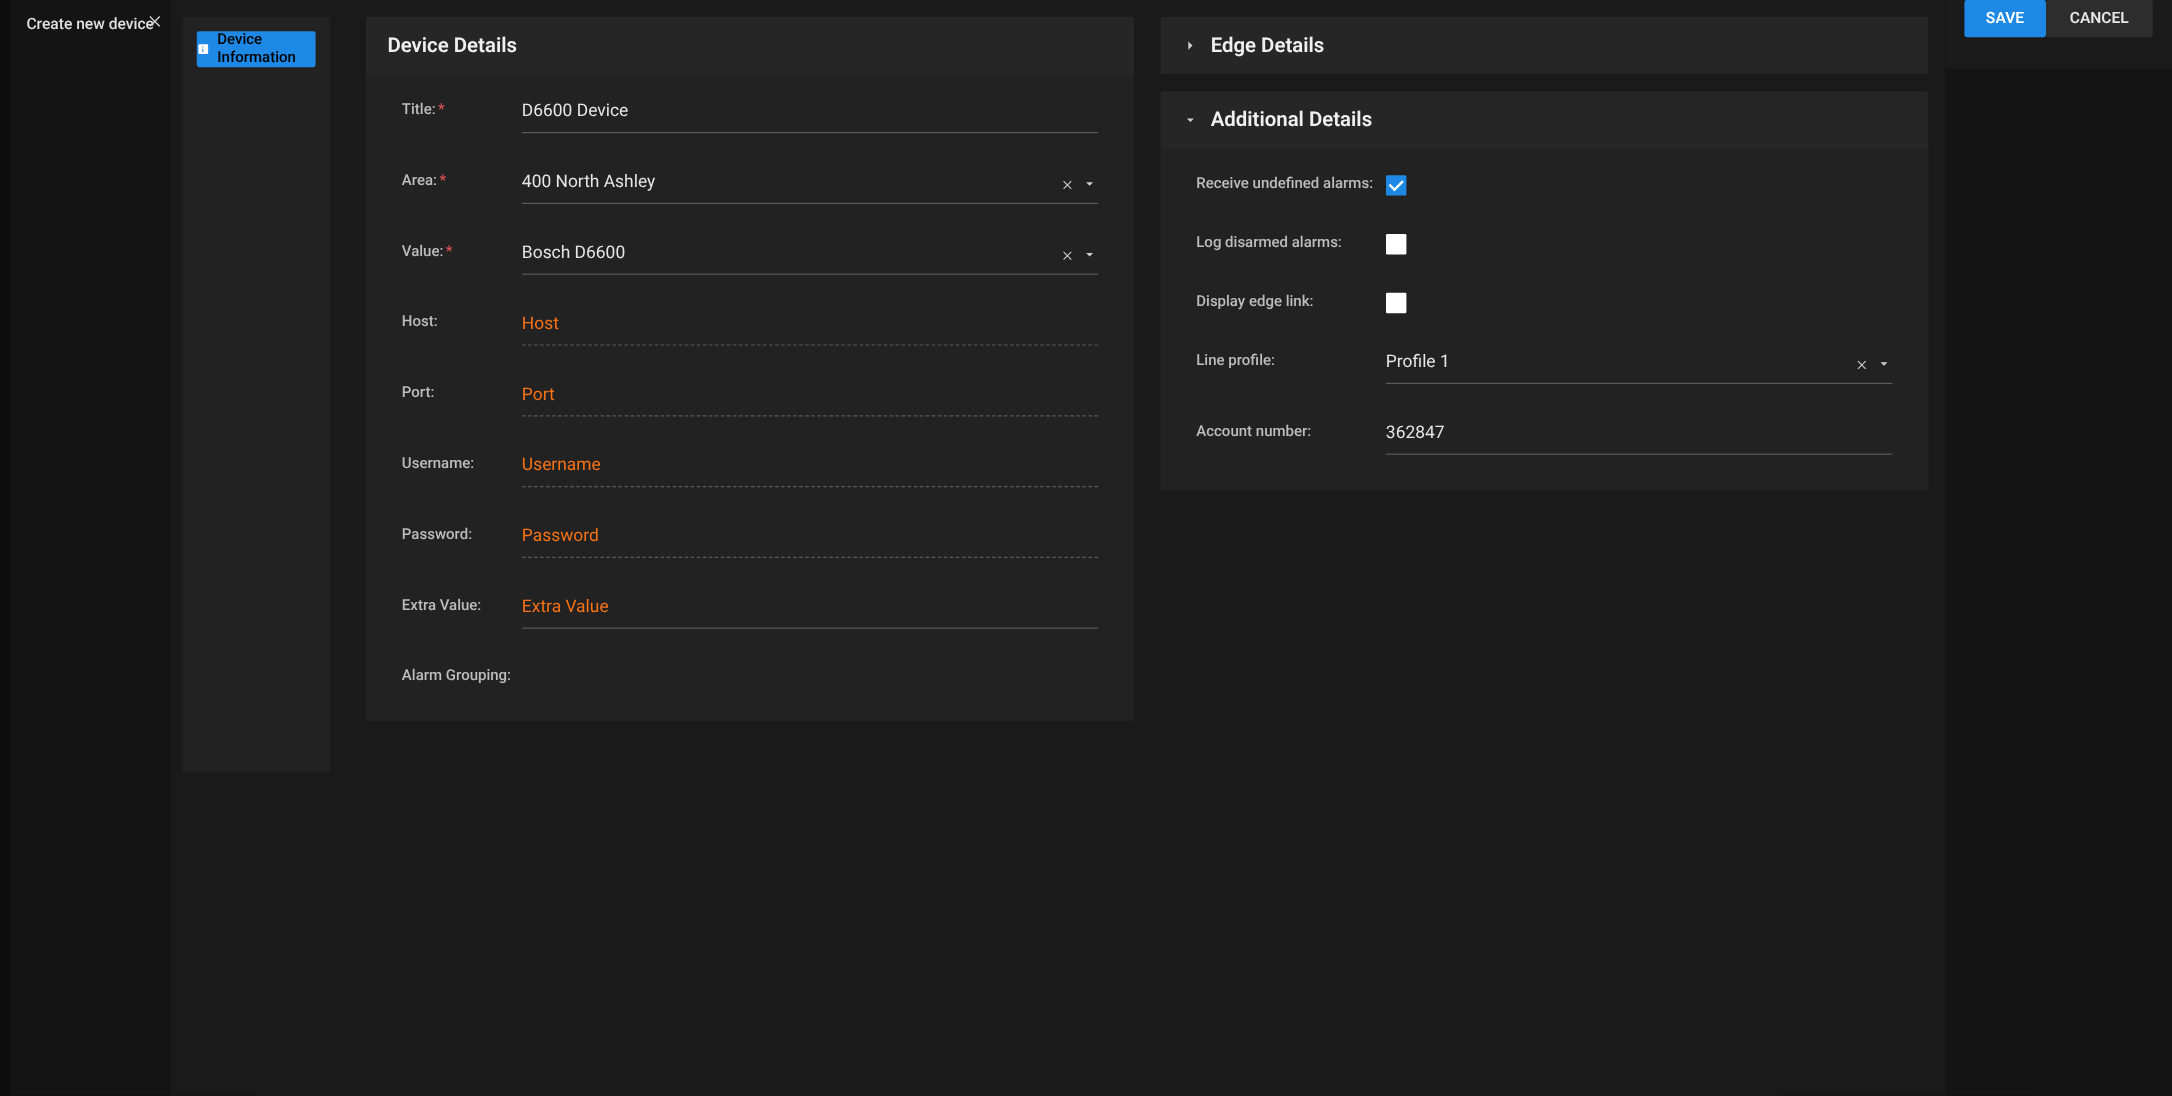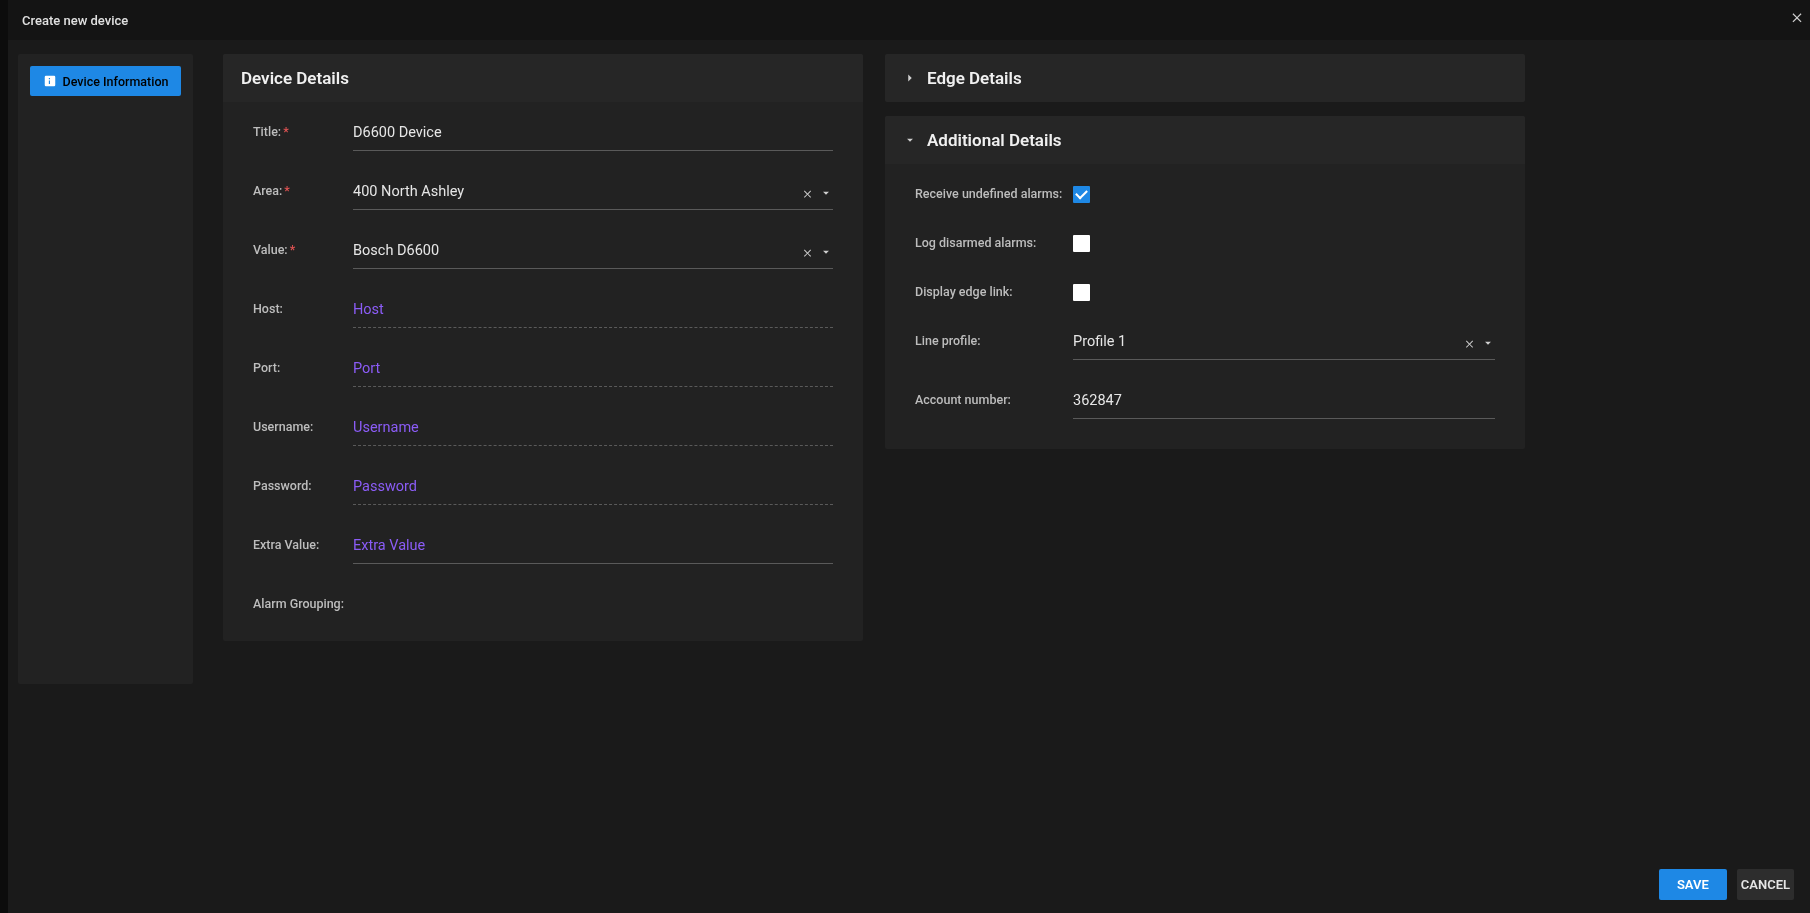--- a/index.html
+++ b/index.html
@@ -6,21 +6,21 @@
   html,body {
     width:1810px; height:913px;
     background:#0c0c0c;
     font-family: "Segoe UI", Roboto, "Helvetica Neue", Arial, sans-serif;
     color:#e6e6e6;
     overflow:hidden;
   }
   .modal {
     position:absolute; left:8px; top:0; right:0; bottom:0;
     background:#141414;
-    display:flex; flex-direction:column;
+    display:flex; flex-direction:row;
   }
   .modal-header {
     height:40px; display:flex; align-items:center; padding:0 14px;
     font-size:13px; color:#e0e0e0; font-weight:500;
     position:relative;
   }
   .close-x {
     position:absolute; right:6px; top:10px;
     color:#bdbdbd; cursor:pointer;
   }
@@ -70,21 +70,21 @@
     border-bottom:1px solid #5a5a5a;
     padding-bottom:6px;
     display:flex; align-items:center;
   }
   .field.dashed { border-bottom:1px dashed #5a5a5a; }
   .field-value {
     flex:1; font-size:14.5px; color:#e6e6e6; font-weight:400;
     min-height:20px;
   }
   .field-placeholder {
-    flex:1; font-size:14.5px; color:#8b5cf6; font-weight:400;
+    flex:1; font-size:14.5px; color:#f97316; font-weight:400;
     min-height:20px;
   }
   .field-icons { display:flex; gap:6px; align-items:center; color:#d0d0d0; }
   .field-icons span { cursor:pointer; display:flex; }
   
   .right-panel .panel-header { font-size:17px; }
   .right-panel .form-row .label { width:158px; }
   
   .checkbox {
     width:17px; height:17px; background:#fff; border-radius:1px;
@@ -92,30 +92,30 @@
   }
   .checkbox.checked { background:#1e88e5; }
   .checkbox.checked::after {
     content:""; width:9px; height:5px;
     border-left:2px solid #fff; border-bottom:2px solid #fff;
     transform:rotate(-45deg) translate(1px,-1px);
   }
 
   .modal-footer {
     height:58px; background:#1a1a1a;
-    display:flex; justify-content:flex-end; align-items:center;
-    gap:10px; padding:0 16px;
+    display:flex; justify-content:flex-end; align-items:flex-start;
+    padding:0 16px;
   }
   .btn-save {
     background:#1e88e5; color:#fff; font-size:13px; font-weight:600;
     padding:8px 18px; border-radius:2px; cursor:pointer;
   }
   .btn-cancel {
     background:#2d2d2d; color:#e6e6e6; font-size:13px; font-weight:600;
-    padding:8px 4px; border-radius:2px; cursor:pointer;
+    padding:8px 20px; border-radius:2px; cursor:pointer;
   }
   
   svg.ic { width:14px; height:14px; fill:#d0d0d0; }
   svg.ic-sm { width:11px; height:11px; fill:#d0d0d0; }
 </style>
 </head>
 <body>
 
 <div class="modal">
   <div class="modal-header">

